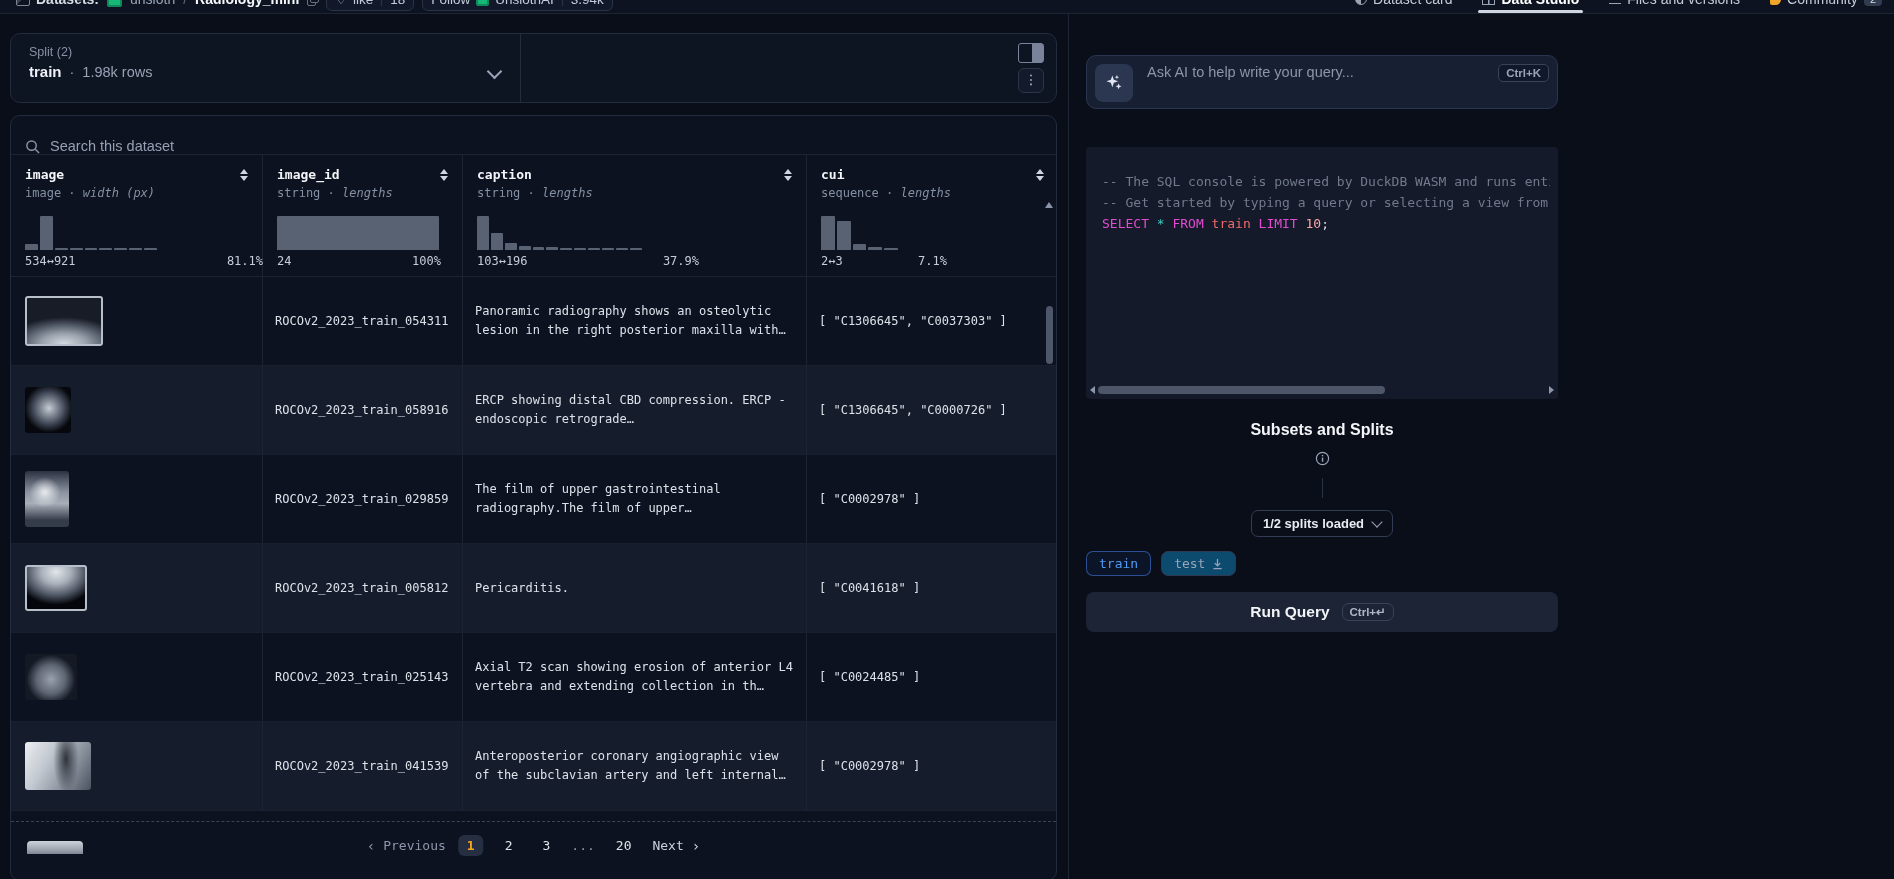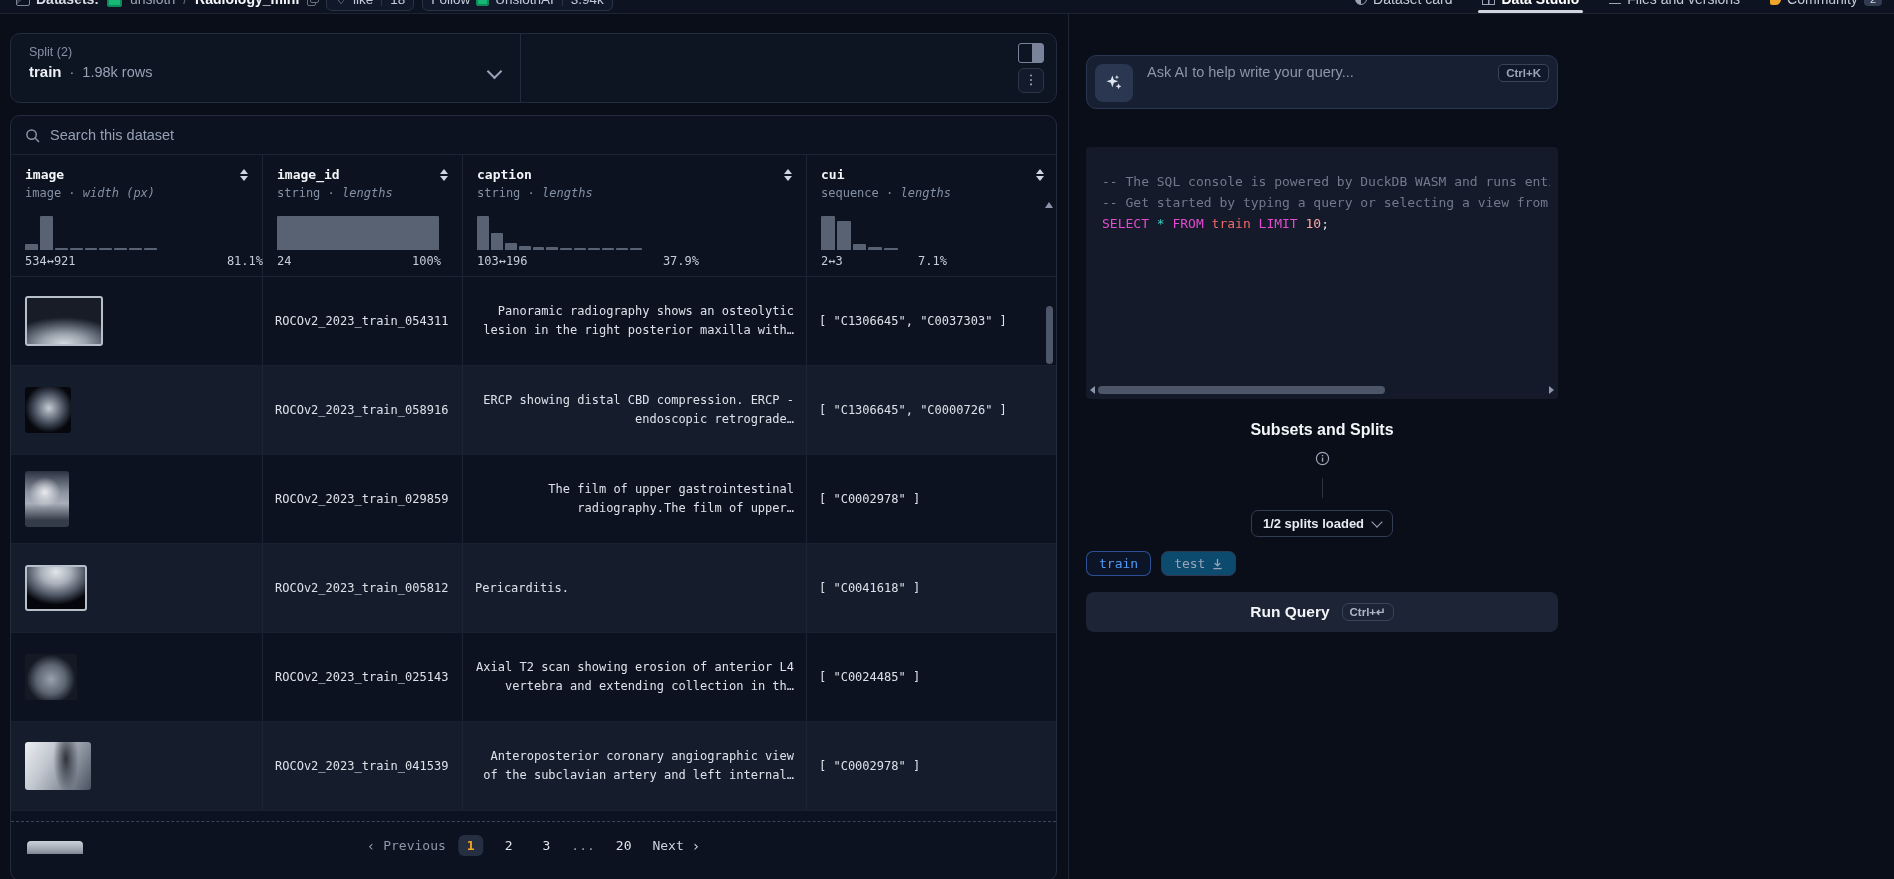--- a/index.html
+++ b/index.html
@@ -44,21 +44,21 @@
   .split-value-row{font-size:14.5px;color:#98a2b5;display:flex;align-items:center;gap:8px;}
   .split-value{font-weight:bold;color:#eef1f6;font-size:15px;}
   .chev{width:9px;height:9px;border-right:2px solid #9aa4b8;border-bottom:2px solid #9aa4b8;transform:rotate(45deg);display:inline-block;}
   .split-select .chev{position:absolute;right:20px;top:32px;}
   .panel-actions{margin-left:auto;display:flex;flex-direction:column;align-items:flex-end;gap:5px;padding:9px 12px;}
   .panel-toggle{width:24px;height:19px;border:1.5px solid #79839a;border-radius:3px;background:linear-gradient(90deg,transparent 0 55%,#79839a 55%);cursor:pointer;}
   .kebab{width:24px;height:24px;border:1px solid #2c3649;border-radius:6px;color:#cbd2dc;font-size:13px;line-height:22px;text-align:center;cursor:pointer;background:#121a2b;}
 
   
   .table-card{border:1px solid #232c3f;border-radius:10px;background:#0c121f;height:766px;box-sizing:border-box;display:flex;flex-direction:column;overflow:hidden;position:relative;}
-  .search-row{height:38px;flex:none;border-bottom:1px solid #1b2334;display:flex;align-items:center;gap:10px;padding:0 14px;cursor:text;}
+  .search-row{height:38px;flex:none;border-bottom:1px solid #1b2334;display:flex;align-items:flex-end;gap:10px;padding:0 14px;cursor:text;}
   .search-ph{font-size:14.5px;color:#96a0b4;}
 
   .t-grid{display:grid;grid-template-columns:252px 200px 344px 251px;}
   .t-grid > div{border-right:1px solid #1b2334;box-sizing:border-box;min-width:0;}
   .t-grid > div:last-child{border-right:none;}
 
   .t-head{border-bottom:1px solid #1b2334;flex:none;}
   .h-cell{padding:12px 14px 8px;}
   .h-name-row{display:flex;align-items:center;justify-content:space-between;}
   .h-name{font-family:"DejaVu Sans Mono",monospace;font-weight:bold;font-size:13px;color:#f3f5f8;}
@@ -67,21 +67,21 @@
   .sort .up{border-bottom:5px solid #cfd6e0;}
   .sort .dn{border-top:5px solid #cfd6e0;}
   .h-type{font-family:"DejaVu Sans Mono",monospace;font-size:12px;color:#8490a4;margin-top:4px;}
   .h-type em{font-style:italic;}
   .hist{height:36px;margin-top:14px;display:flex;align-items:flex-end;}
   .hist .bar{background:#596272;border-radius:1px 1px 0 0;}
   .hw0{width:238px;}.hw1{width:164px;}.hw2{width:222px;}.hw3{width:126px;}
   .hist-stats{display:flex;justify-content:space-between;font-family:"DejaVu Sans Mono",monospace;font-size:12px;color:#c6ccd8;margin-top:4px;}
 
   .t-body{flex:none;}
-  .t-row{height:88px;border-bottom:1px solid #18202f;text-align:right;}
+  .t-row{height:88px;border-bottom:1px solid #18202f;}
   .t-row.alt{background:#151d2d;}
   .t-row > div{display:flex;align-items:center;padding:0 12px;font-family:"DejaVu Sans Mono",monospace;font-size:12px;color:#dde2ea;}
   .cell-image{padding-left:14px !important;}
   .cell-caption span{line-height:19px;white-space:pre-wrap;}
   .cell-cui{color:#d6dbe3;}
 
   .thumb{border-radius:3px;flex:none;}
   .t-panoramic-xray{width:74px;height:46px;border:2px solid #b7bfca;background:radial-gradient(100% 75% at 50% 100%,#d6dbe1 0%,#9aa2ad 30%,#525a67 55%,#171c26 78%),#10141d;}
   .t-round-angiogram{width:46px;height:46px;background:radial-gradient(circle at 52% 46%,#c6ccd4 0%,#848c98 22%,#3a4150 48%,#06080d 70%),#000;}
   .t-barium-study{width:44px;height:56px;background:radial-gradient(60% 45% at 45% 38%,#e8eaee 0%,rgba(0,0,0,0) 60%),linear-gradient(180deg,#2b3140 0%,#8b93a0 38%,#a8afb9 58%,#353c49 88%);}

